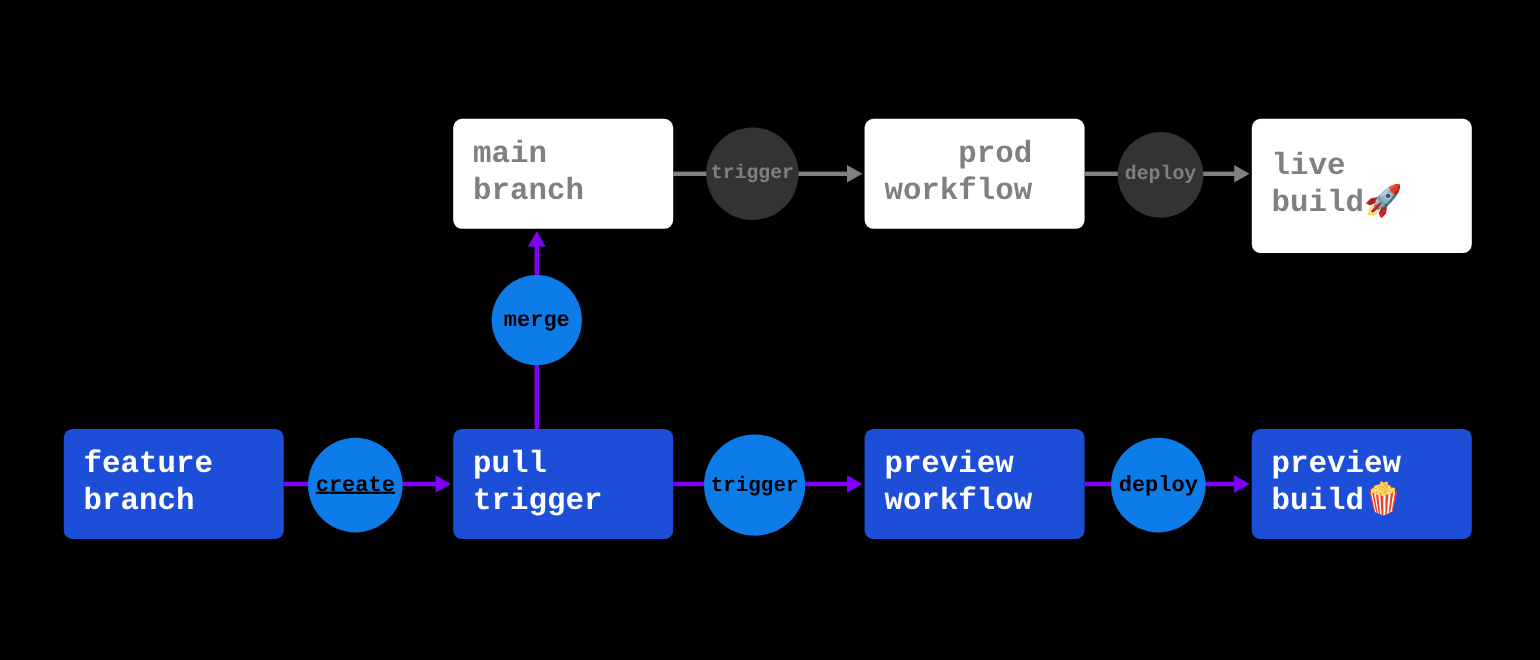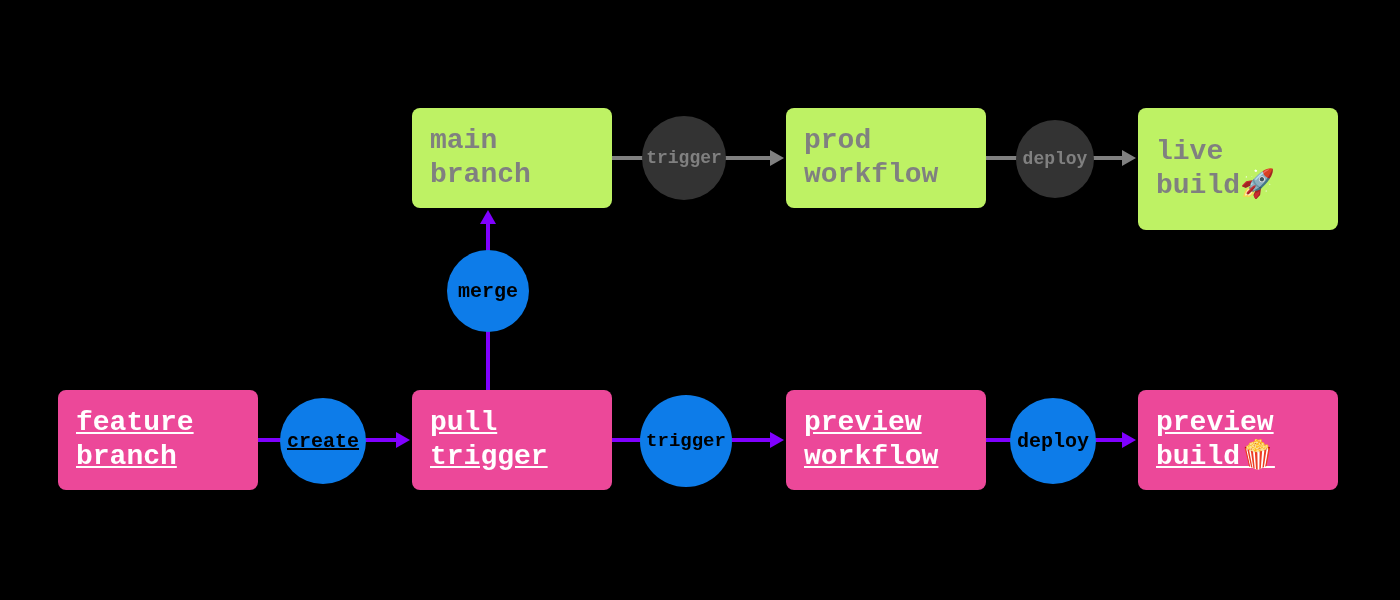--- a/index.html
+++ b/index.html
@@ -15,26 +15,25 @@
       position: absolute;
       border-radius: 8px;
       padding: 14px 18px;
       font-size: 28px;
       font-weight: bold;
       line-height: 1.2;
       display: flex;
       align-items: center;
     }
     .box-purple {
-      background: #ec4899;
+      background: #1d4ed8;
       color: #fff;
-      text-decoration: underline;
     }
     .box-gray {
-      background: #bef264;
+      background: #ffffff;
       color: #808080;
       font-family: Liberation Mono, monospace;
     }
     .circle {
       position: absolute;
       border-radius: 50%;
       display: flex;
       align-items: center;
       justify-content: center;
       font-size: 20px;
@@ -126,21 +125,21 @@
   <span style="white-space:pre-line">main
 branch</span>
 </div>
 
 <div class="arrow-line-h arrow-gray" style="left:612px; top:156px; width:160px;"></div>
 <div class="arrow-head-right gray" style="left:770px; top:150px;"></div>
 <div class="circle circle-gray" style="left:642px; top:116px; width:84px; height:84px;">
   <span>trigger</span>
 </div>
 
-<div class="box box-gray" style="left:786px; top:108px; width:200px; height:100px;">
+<div class="box box-gray" style="left:786px; top:108px; width:200px; height:100px;text-align:right;">
   <span style="white-space:pre-line">prod
 workflow</span>
 </div>
 
 <div class="arrow-line-h arrow-gray" style="left:986px; top:156px; width:138px;"></div>
 <div class="arrow-head-right gray" style="left:1122px; top:150px;"></div>
 <div class="circle circle-gray" style="left:1016px; top:120px; width:78px; height:78px;">
   <span>deploy</span>
 </div>
 

